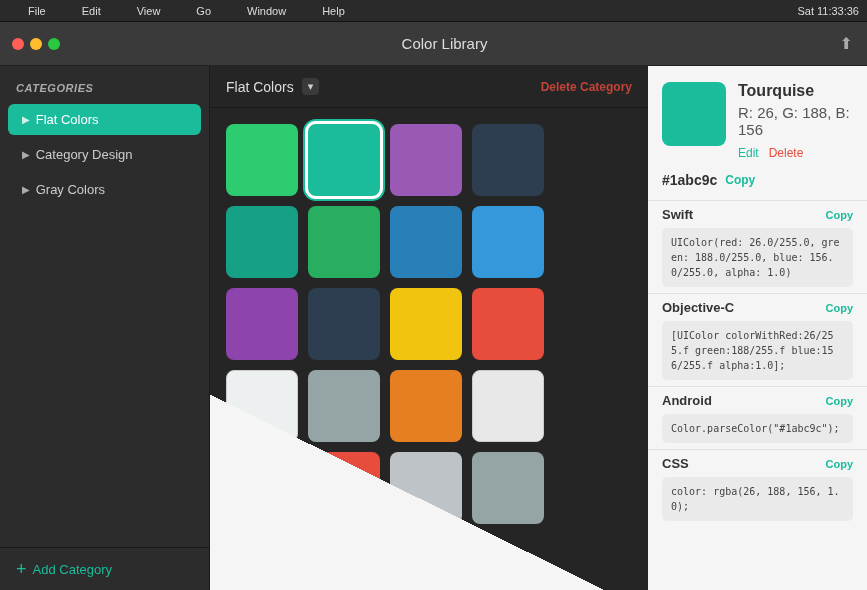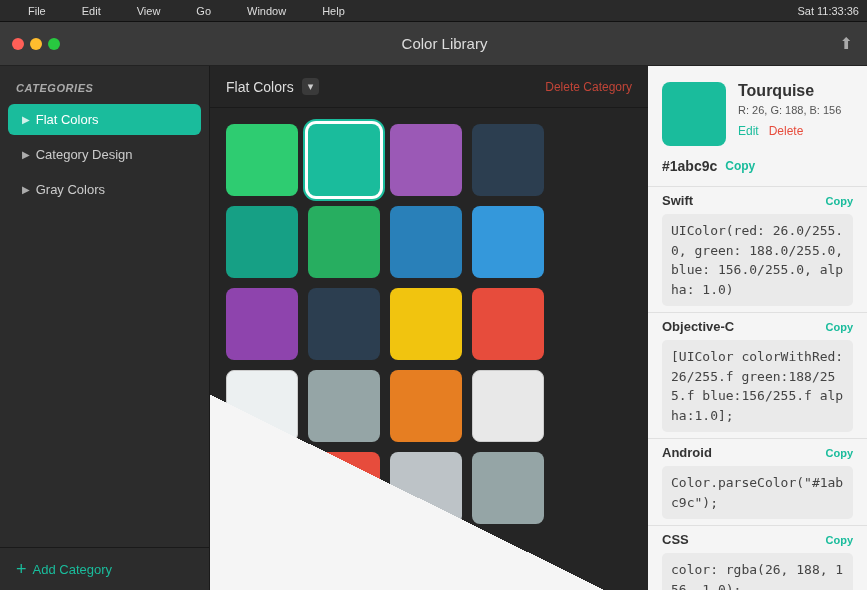--- a/index.html
+++ b/index.html
@@ -181,20 +181,21 @@
       gap: 3px;
     }
     .delete-category-btn {
       margin-left: auto;
       color: #e74c3c;
       font-size: 12px;
       background: none;
       border: none;
       cursor: pointer;
       opacity: 0.8;
+      font-weight: bold;
     }
 
     .color-grid {
       display: grid;
       grid-template-columns: repeat(4, 72px);
       gap: 10px;
       padding: 16px;
       overflow-y: auto;
     }
     .color-swatch {
@@ -232,21 +233,21 @@
     .detail-info {
       flex: 1;
     }
     .detail-color-name {
       font-size: 16px;
       font-weight: 600;
       color: #333;
       margin-bottom: 4px;
     }
     .detail-rgb {
-      font-size: 11px;
+      font-size: 15px;
       color: #555;
       margin-bottom: 8px;
     }
     .detail-actions {
       display: flex;
       gap: 10px;
     }
     .detail-action-btn {
       font-size: 12px;
       color: #1abc9c;
@@ -290,21 +291,21 @@
     }
     .detail-section-copy {
       font-size: 11px;
       color: #1abc9c;
       cursor: pointer;
     }
     .detail-code-box {
       background: #eaeaea;
       border-radius: 5px;
       padding: 7px 9px;
-      font-size: 13px;
+      font-size: 10px;
       color: #444;
       font-family: 'Menlo', 'Monaco', monospace;
       line-height: 1.5;
       word-break: break-all;
     }
 
     
     .color-grid-wrapper {
       position: relative;
       flex: 1;

